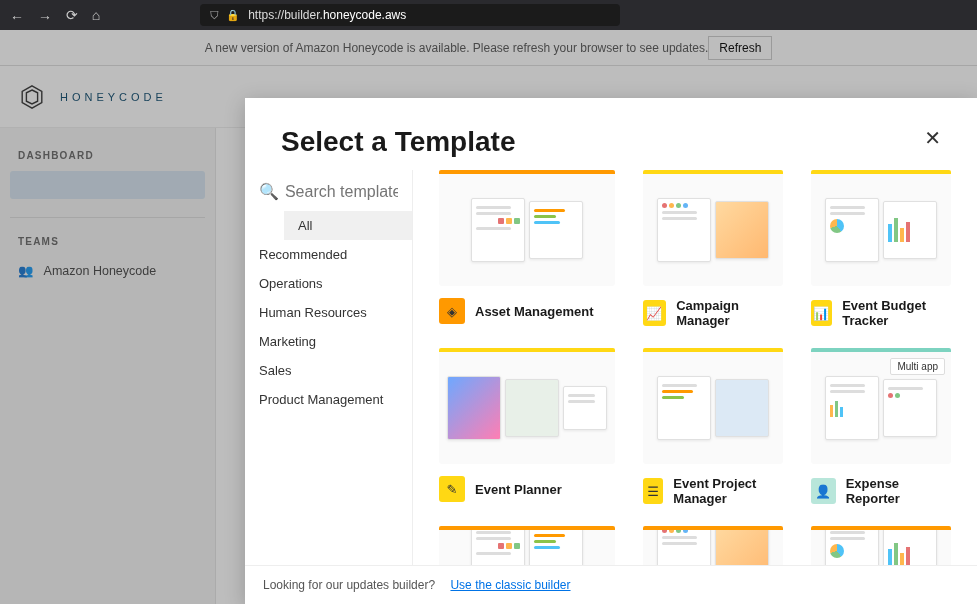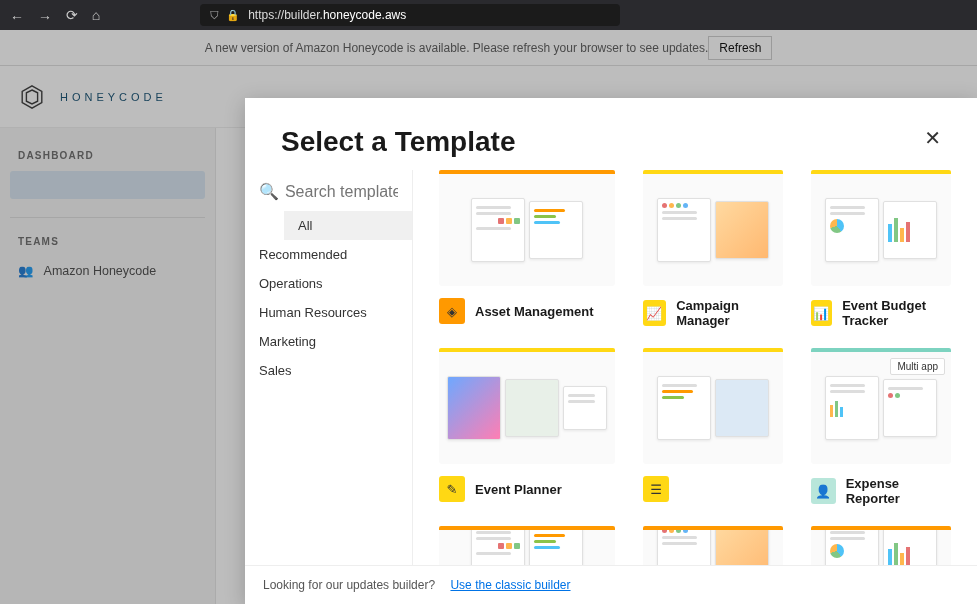--- a/index.html
+++ b/index.html
@@ -149,20 +149,21 @@
         <span>🔍</span>
         <input class="search-input" placeholder="Search templates" style="">
       </div>
       <div id="cat-list">
           <div class="cat-item active">All</div>
           <div class="cat-item">Recommended</div>
           <div class="cat-item">Operations</div>
           <div class="cat-item">Human Resources</div>
           <div class="cat-item">Marketing</div>
           <div class="cat-item">Sales</div>
+          <div class="cat-item">Product Management</div>
         </div>
     </div>
     <div class="templates">
       <div class="template-grid" id="template-grid">
           <div class="template-card">
     <div class="card-accent accent-orange"></div>
     <div class="card-preview">
               <div class="mini-win mw-a">
                 <div class="bar bar-gr"></div>
                 <div class="bar bar-gr"></div>
@@ -246,20 +247,21 @@
     <div class="card-preview">
               <div class="mini-win mw-a">
                 <div class="bar bar-gr"></div>
                 <div class="bar bar-o"></div>
                 <div class="bar bar-g"></div>
               </div>
             <div class="mini-win mw-b" style="background:#dce9f5"></div>
             </div>
     <div class="card-title-row">
       <div class="card-icon ic-yellow">☰</div>
+      <div class="card-title">Event Project Manager</div>
     </div>
           </div>
           <div class="template-card">
     <div class="card-accent accent-teal"></div>
     <div class="card-preview">
               <div class="badge">Multi app</div>
               <div class="mini-win mw-a">
                 <div class="bar bar-gr"></div>
                 <div class="bar bar-gr"></div>
                 <div style="display:flex;align-items:flex-end;gap:2px;height:20px;margin-top:4px">

